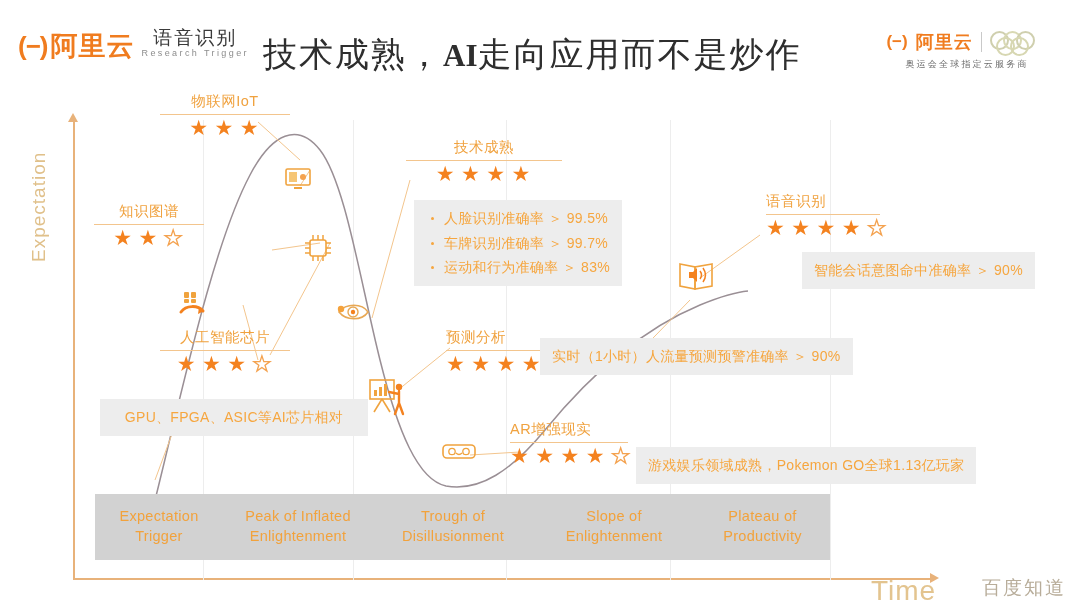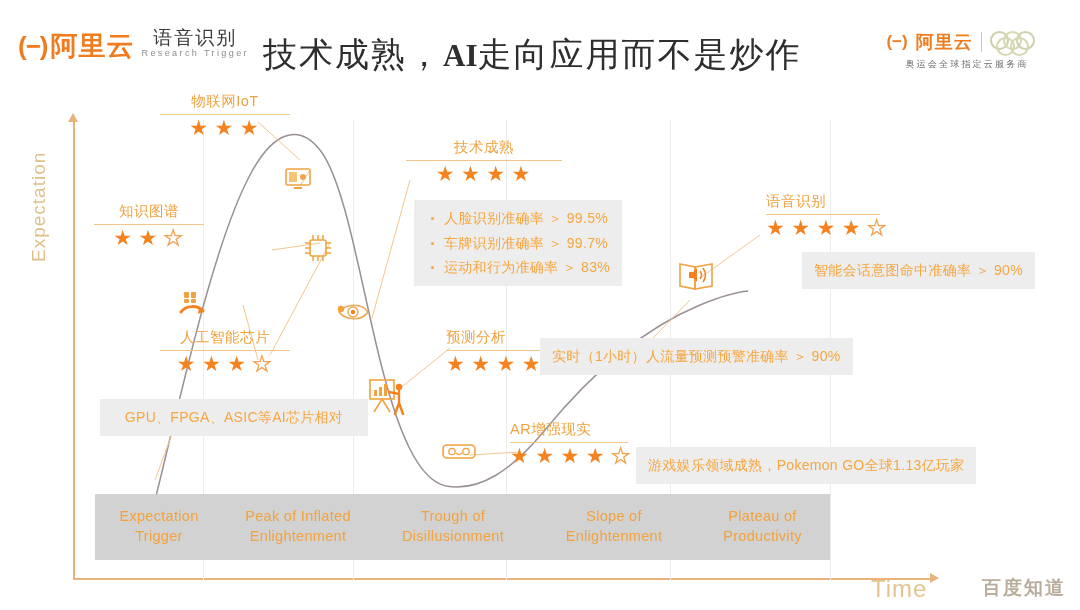--- a/index.html
+++ b/index.html
@@ -50,21 +50,21 @@
   .x-axis{left:73px;top:578px;width:860px;height:1.5px;}
   .arrow-up{position:absolute;left:68px;top:113px;width:0;height:0;
     border-left:5px solid transparent;border-right:5px solid transparent;border-bottom:9px solid #e8b27a;}
   .arrow-right{position:absolute;left:930px;top:573px;width:0;height:0;
     border-top:5px solid transparent;border-bottom:5px solid transparent;border-left:9px solid #e8b27a;}
   .y-label{
     position:absolute;left:28px;top:262px;
     font-size:19px;color:#e0c08a;letter-spacing:1px;
     transform:rotate(-90deg);transform-origin:left top;white-space:nowrap;
   }
-  .x-label{position:absolute;left:871px;top:575px;font-size:24px;color:#e3c48f;letter-spacing:1px;}
+  .x-label{position:absolute;left:871px;top:575px;font-size:28px;color:#e3c48f;letter-spacing:1px;}
 
   
   .vsep{position:absolute;top:120px;width:1px;height:460px;background:#ededed;}
 
   
   .phase-band{
     position:absolute;left:95px;top:494px;width:735px;height:66px;
     background:#d2d2d2;
   }
   .phase-cell{
@@ -88,21 +88,21 @@
     font-size:14px;line-height:1.75;padding:6px 12px;white-space:nowrap;letter-spacing:.3px;
   }
   .note.wrap{white-space:normal;text-align:center;}
   .note ul{margin:0;padding:0 0 0 16px;list-style:none;}
   .note li{position:relative;padding-left:2px;}
   .note li:before{content:"";position:absolute;left:-11px;top:11px;width:3px;height:3px;background:#f6a63f;border-radius:50%;}
 
   
   .cicon{position:absolute;}
 
-  .watermark{position:absolute;right:14px;bottom:9px;font-size:19px;color:#b8ad9a;font-weight:bold;letter-spacing:2px;}
+  .watermark{position:absolute;right:14px;bottom:9px;font-size:19px;color:#b8ad9a;font-weight:normal;letter-spacing:2px;}
 </style>
 </head>
 <body>
 
 <div id="stage">
 
   <div class="brand-left">
     <div class="ali-mark">
       <span class="ali-bracket">(−)</span>
       <span class="ali-cn">阿里云</span>

